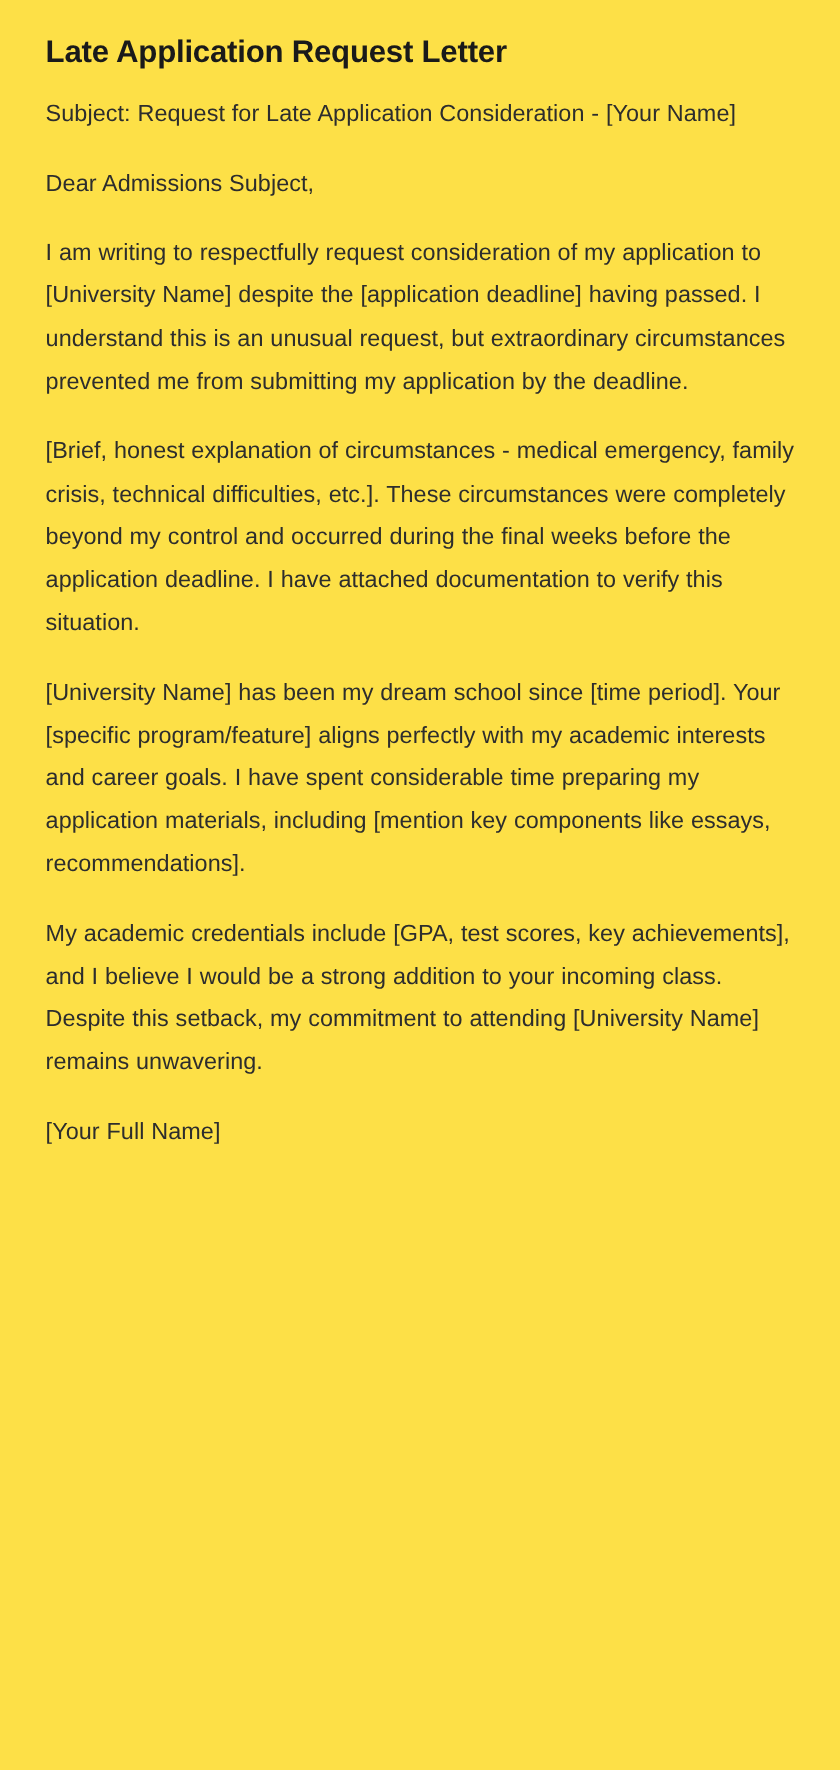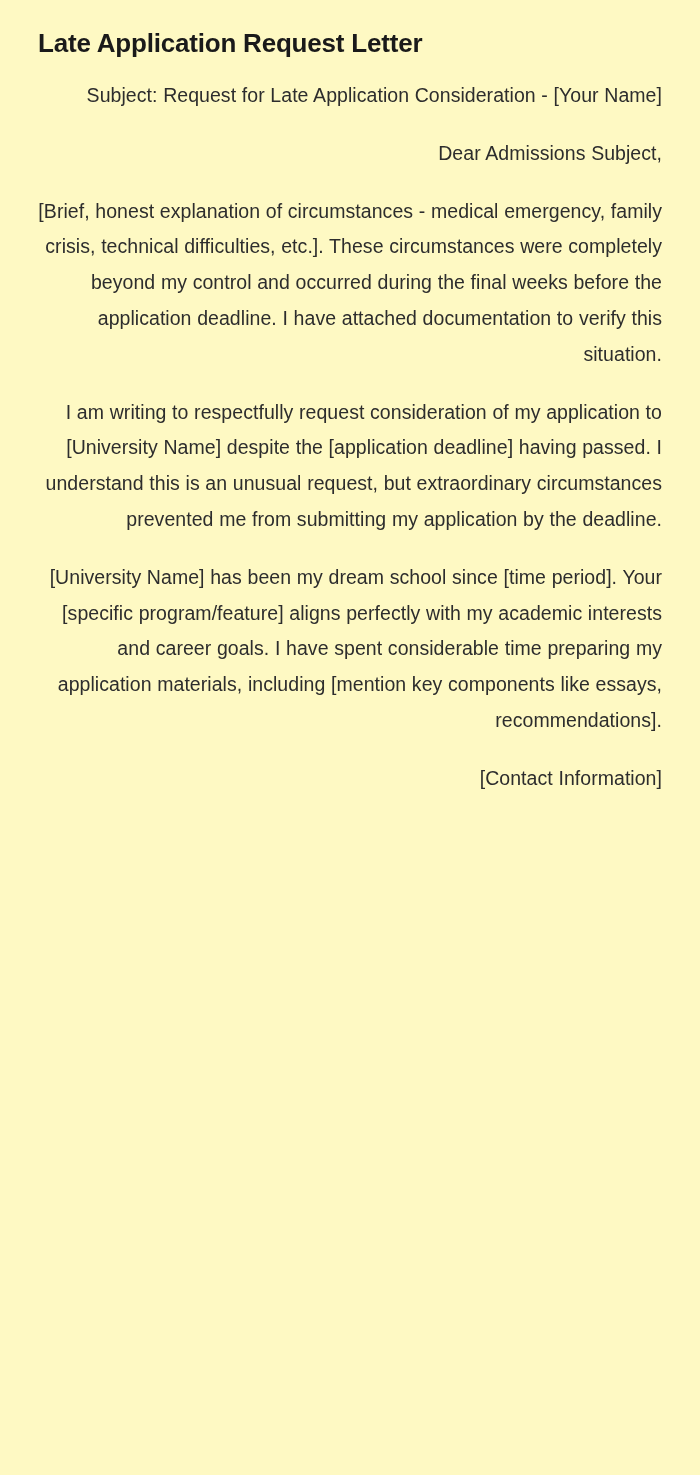--- a/index.html
+++ b/index.html
@@ -13,21 +13,21 @@
     min-height: 1475px;
     font-family: "Liberation Sans", sans-serif;
     color: #2b2b2b;
     -webkit-font-smoothing: antialiased;
   }
   .page {
     width: 700px;
     min-height: 1475px;
     box-sizing: border-box;
     padding: 0 38px;
-    background: #fef9c3;
+    background: #fde047;
     position: relative;
   }
   .doc-title {
     font-size: 26px;
     line-height: 34px;
     font-weight: 700;
     color: #1a1a1a;
     letter-spacing: -0.2px;
     margin: 0;
     padding-top: 26px;
@@ -35,36 +35,37 @@
   .letter-body {
     margin-top: 18px;
   }
   .para {
     font-size: 19.5px;
     line-height: 35.8px;
     color: #2d2d2d;
     margin: 0 0 22px 0;
     font-weight: 400;
     letter-spacing: 0.05px;
-    text-align: right;
+    text-align: left;
     word-spacing: 0.2px;
   }
   .para:last-child {
     margin-bottom: 0;
   }
 </style>
 </head>
 <body>
 
 <div class="page">
 
   <h1 class="doc-title">Late Application Request Letter</h1>
 
   <div class="letter-body">
     <p class="para">Subject: Request for Late Application Consideration - [Your Name]</p>
     <p class="para">Dear Admissions Subject,</p>
+    <p class="para">I am writing to respectfully request consideration of my application to [University Name] despite the [application deadline] having passed. I understand this is an unusual request, but extraordinary circumstances prevented me from submitting my application by the deadline.</p>
     <p class="para">[Brief, honest explanation of circumstances - medical emergency, family crisis, technical difficulties, etc.]. These circumstances were completely beyond my control and occurred during the final weeks before the application deadline. I have attached documentation to verify this situation.</p>
-    <p class="para">I am writing to respectfully request consideration of my application to [University Name] despite the [application deadline] having passed. I understand this is an unusual request, but extraordinary circumstances prevented me from submitting my application by the deadline.</p>
     <p class="para">[University Name] has been my dream school since [time period]. Your [specific program/feature] aligns perfectly with my academic interests and career goals. I have spent considerable time preparing my application materials, including [mention key components like essays, recommendations].</p>
-    <p class="para">[Contact Information]</p>
+    <p class="para">My academic credentials include [GPA, test scores, key achievements], and I believe I would be a strong addition to your incoming class. Despite this setback, my commitment to attending [University Name] remains unwavering.</p>
+    <p class="para">[Your Full Name]</p>
   </div>
 
 </div>
 
 </body></html>

